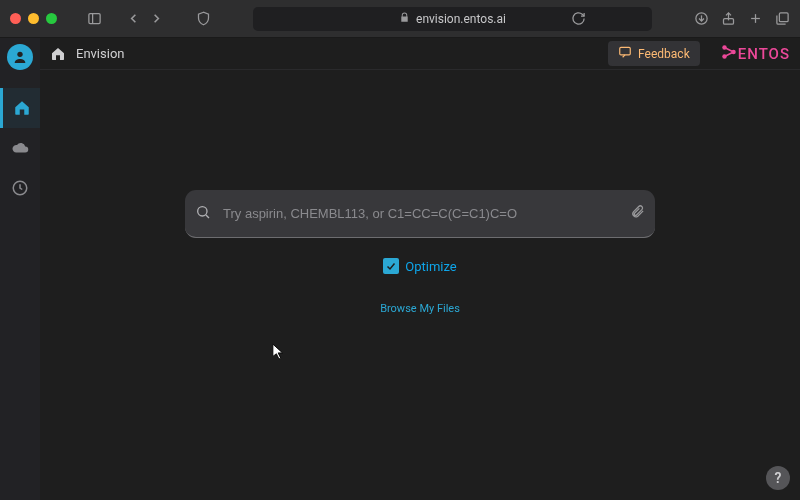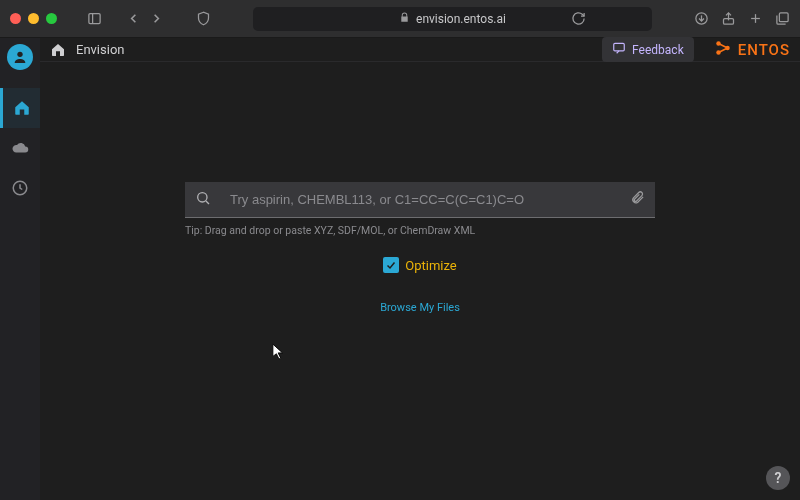--- a/index.html
+++ b/index.html
@@ -67,81 +67,82 @@
     display: flex; align-items: center; justify-content: center;
     color: #8a8a8e;
     cursor: pointer;
   }
   .rail-item.active { color: #2ba8d4; border-left: 3px solid #2ba8d4; background: rgba(43,168,212,0.08); }
   .rail-item svg { width: 18px; height: 18px; }
 
   
   .main { flex: 1; display: flex; flex-direction: column; position: relative; }
   .topbar {
-    height: 24px;
+    height: 32px;
     display: flex; align-items: center;
     padding: 0 10px;
     color: #d0d0d2;
     font-size: 13px;
     gap: 10px;
     border-bottom: 1px solid #2a2a2c;
   }
   .topbar .home { color: #cfcfd1; display:flex; }
   .topbar-spacer { flex: 1; }
   .feedback {
     display: flex; align-items: center; gap: 6px;
     background: #333336;
-    color: #c4b5fd;
+    color: #fdba74;
     font-size: 12px;
     padding: 4px 10px;
     border-radius: 4px;
     cursor: pointer;
   }
   .feedback svg { width: 14px; height: 14px; }
-  .logo { display: flex; align-items: center; gap: 6px; color: #f97316; font-weight: 500; letter-spacing: 1px; font-size: 15px; margin-left: 10px; }
+  .logo { display: flex; align-items: center; color: #ec4899; font-weight: 500; letter-spacing: 1px; font-size: 15px; margin-left: 10px; }
   .logo-mark svg { width: 18px; height: 18px; }
   .logo-text { text-transform: uppercase; }
 
   
   .content {
     flex: 1;
     display: flex; flex-direction: column; align-items: center;
     padding-top: 90px;
   }
   .headline { color: #f0f0f1; font-size: 26px; font-weight: 400; }
   .searchbox {
     margin-top: 30px;
     width: 470px;
-    height: 36px;
+    height: 48px;
     background: #38383b;
     border-bottom: 1px solid #6d6d70;
     display: flex; align-items: center;
     padding: 0 10px;
-    gap: 19px;
+    gap: 12px;
+    border-radius: 11px;
   }
   .searchbox .s-icon { color: #b0b0b3; }
   .searchbox input {
     flex: 1;
     background: transparent;
     border: none;
     outline: none;
     color: #e0e0e0;
     font-size: 13px;
   }
   .searchbox input::placeholder { color: #8a8a8e; }
   .searchbox .clip { color: #9a9a9c; cursor: pointer; }
   .tip {
     width: 470px;
     text-align: left;
     font-size: 10.5px;
     color: #8a8a8e;
     margin-top: 6px;
   }
   .controls { margin-top: 20px; display: flex; align-items: center; gap: 18px; }
-  .chk { display: flex; align-items: center; gap: 6px; font-size: 13px; color: #eab308; cursor: pointer; }
+  .chk { display: flex; align-items: center; gap: 6px; font-size: 13px; color: #0ea5e9; cursor: pointer; }
   .chkbox { width: 16px; height: 16px; background: #2ba8d4; border-radius: 2px; display: flex; align-items: center; justify-content: center; }
   .chkbox svg { width: 12px; height: 12px; stroke: #1e1e1e; }
   .search-btn {
     background: #2ba8d4;
     color: #fff;
     border: none;
     padding: 9px 16px;
     font-size: 13px;
     letter-spacing: 0.5px;
     border-radius: 3px;
@@ -308,21 +309,20 @@
             </svg>
         </span>
         <input type="text" placeholder="Try aspirin, CHEMBL113, or C1=CC=C(C=C1)C=O" style="">
         <span class="clip">
           <svg width="15" height="15" viewBox="0 0 24 24" fill="none" stroke="currentColor" stroke-width="2">
               <path d="M21 11l-8.5 8.5a5 5 0 0 1-7-7L14 4a3.5 3.5 0 0 1 5 5l-8.5 8.5a2 2 0 0 1-3-3L15 7"></path>
             </svg>
         </span>
       </div>
 
-      <div class="tip">Tip: Drag and drop or paste XYZ, SDF/MOL, or ChemDraw XML</div>
 
       <div class="controls">
         <label class="chk">
           <span class="chkbox">
             <svg viewBox="0 0 24 24" fill="none" stroke-width="3">
                 <polyline points="5 13 10 18 19 7"></polyline>
               </svg>
           </span>
           <span>Optimize</span>
         </label>

